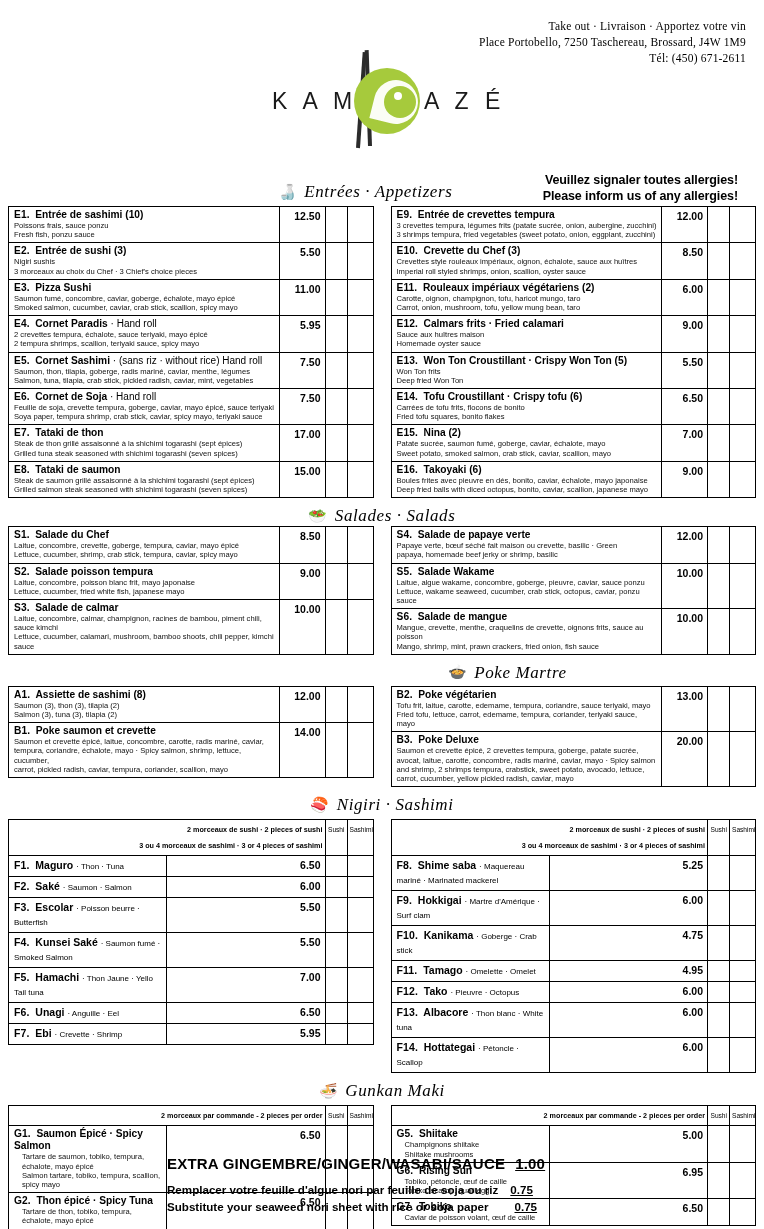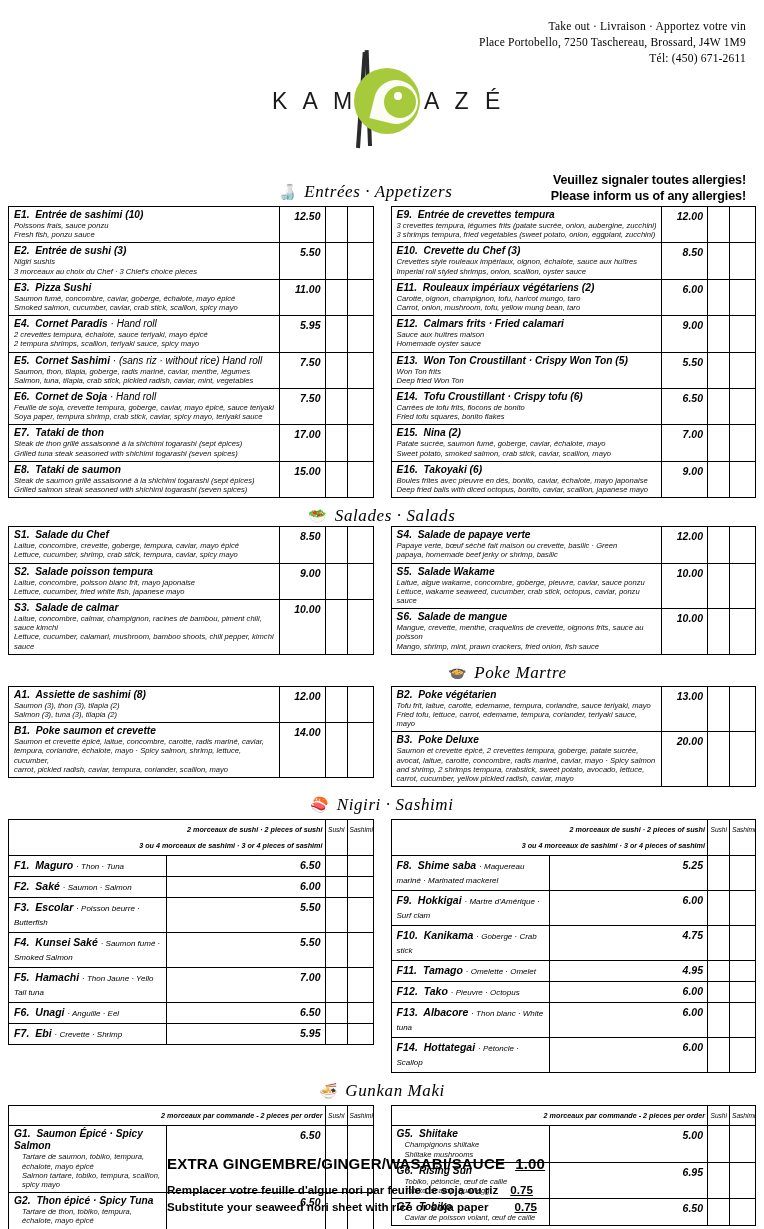--- a/index.html
+++ b/index.html
@@ -55,38 +55,38 @@
   }
   .chopstick {
     position: absolute; width: 4px; background: #2b2b2b;
     transform-origin: bottom center;
   }
   .cs1 { left: 100px; top: -10px; height: 96px; transform: rotate(4deg); }
   .cs2 { left: 112px; top: -12px; height: 96px; transform: rotate(-2deg); }
 
   
   .allergy {
-    position: absolute; right: 18px; top: 172px;
+    position: absolute; right: 26px; top: 172px;
     text-align: right; font-weight: bold; font-size: 12.5px;
     line-height: 16px; letter-spacing: -0.1px;
   }
 
   
   .sec-head {
     font-family: "Liberation Serif", serif;
     font-size: 17px; font-style: italic;
     display: flex; align-items: center; gap: 7px;
     letter-spacing: .6px;
   }
   .sec-head.center { justify-content: center; }
   .sec-head.left-ind { padding-left: 270px; }
   .sec-icon { font-size: 15px; font-style: normal; line-height: 1; }
 
   
-  .cols { display: flex; gap: 17px; font-style: italic; }
+  .cols { display: flex; gap: 17px; }
   .col { flex: 1 1 0; min-width: 0; }
 
   table.menu {
     width: 100%; border-collapse: collapse;
     border: 1.6px solid #000;
     table-layout: fixed;
   }
   table.menu td { border: 1px solid #000; vertical-align: top; }
   td.body { padding: 2px 4px 3px 5px; }
   td.price {

